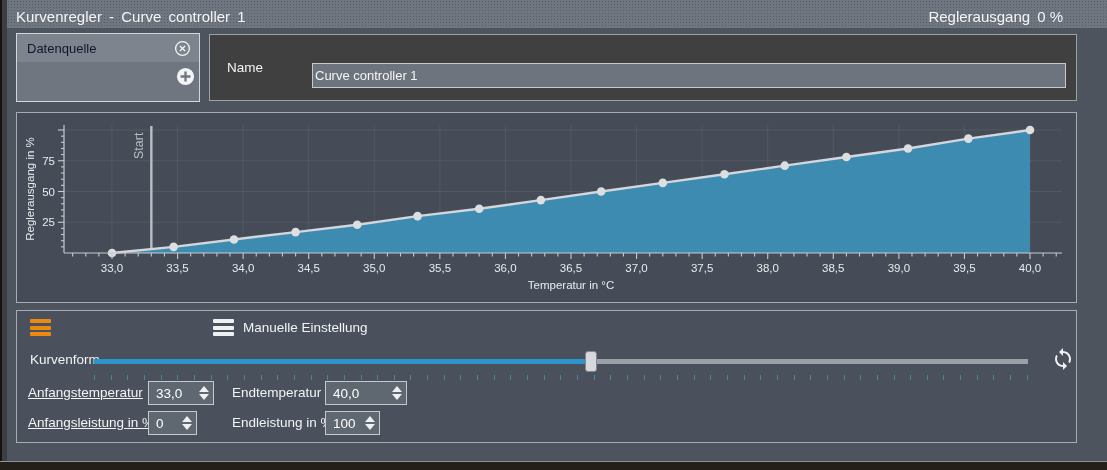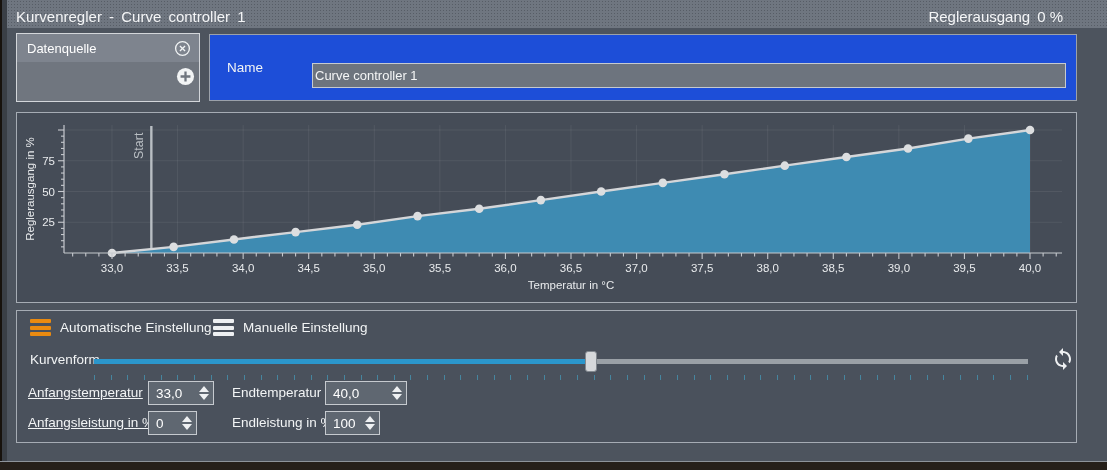--- a/index.html
+++ b/index.html
@@ -21,26 +21,26 @@
     color:#f4f5f6;font-size:15px;display:flex;align-items:center;
     justify-content:space-between;padding:4px 44px 0 9px;}
   .titlebar .tb-title{word-spacing:3px;}
   .tb-right{display:flex;gap:7px;align-items:center;}
   
   .content{position:absolute;left:7px;top:28px;width:1100px;height:433px;}
   
   .datasource{position:absolute;left:9px;top:5px;width:184px;height:69px;box-sizing:border-box;
     background:#70767f;border:1px solid #d3d6da;}
   .ds-header{height:28px;background:#7e848e;display:flex;align-items:center;
-    justify-content:space-between;padding:0 8px 0 10px;color:#ffffff;font-size:13px;}
+    justify-content:space-between;padding:0 8px 0 10px;color:#0f172a;font-size:13px;}
   .icon-btn{display:flex;align-items:center;justify-content:center;cursor:pointer;}
   .ds-add{position:absolute;right:4px;top:33px;}
   
   .name-panel{position:absolute;left:202px;top:6px;width:868px;height:67px;box-sizing:border-box;
-    background:#1d4ed8;border:1px solid #9ba1a9;}
+    background:#404040;border:1px solid #9ba1a9;}
   .name-label{position:absolute;left:17px;top:0;height:65px;line-height:65px;
     color:#f2f4f5;font-size:13.5px;}
   .name-input{position:absolute;left:102px;top:28px;width:754px;height:25px;box-sizing:border-box;
     background:#6d747e;border:1px solid #c6cacf;color:#f4f5f6;font-size:13px;
     padding:0 2px;outline:none;font-family:"Liberation Sans",sans-serif;}
   
   .chart-panel{position:absolute;left:9px;top:84px;width:1061px;height:191px;box-sizing:border-box;
     background:#454c57;border:1px solid #a6acb4;}
   .chart-panel svg{display:block;}
   
@@ -277,21 +277,20 @@
   </div>
 
   <div class="controls-panel">
 
     <div class="mode mode-auto">
       <span class="hamburger orange">
           <b></b>
           <b></b>
           <b></b>
         </span>
-      <span>Automatische Einstellung</span>
     </div>
     <div class="mode mode-manual">
       <span class="hamburger white">
           <b></b>
           <b></b>
           <b></b>
         </span>
       <span>Manuelle Einstellung</span>
     </div>
 

